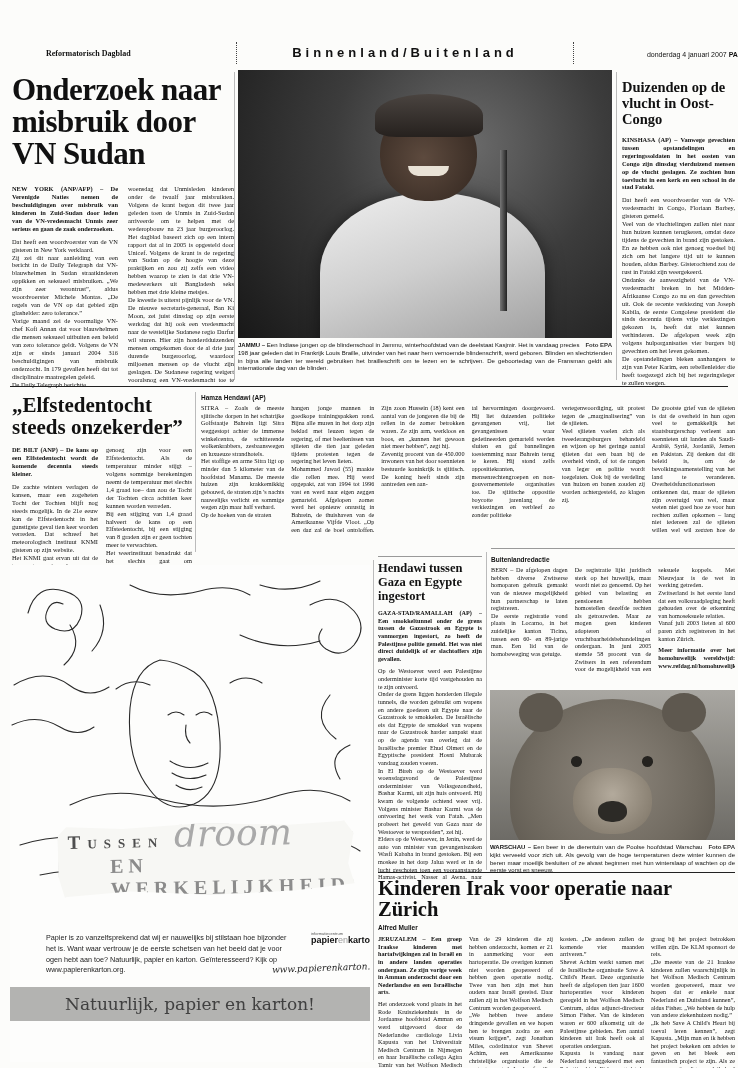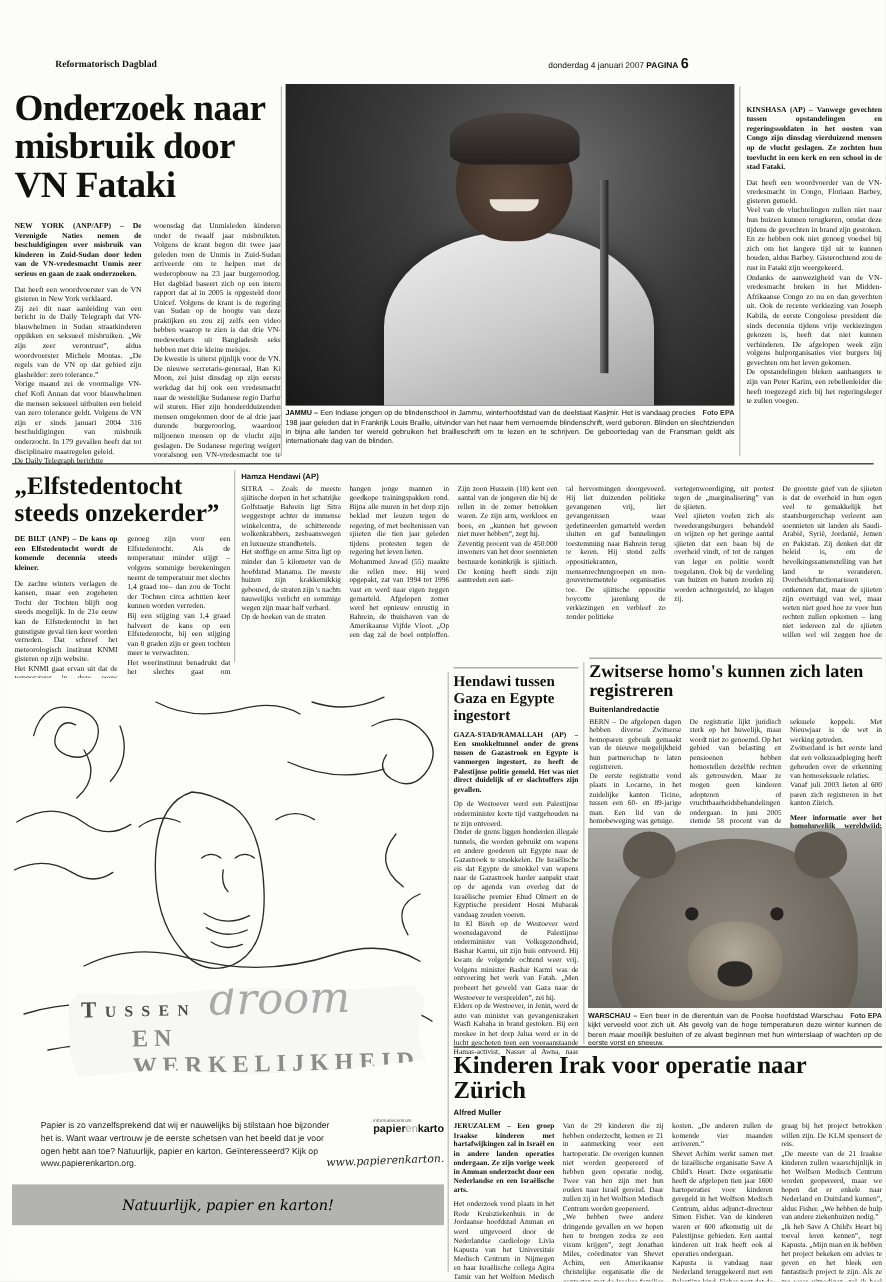--- a/index.html
+++ b/index.html
@@ -67,49 +67,50 @@
   
   .ad{left:10px;top:565px;width:360px;height:497px;background:#fdfdfc;overflow:hidden;}
   .ad-band{position:absolute;left:48px;top:258px;width:296px;height:72px;background:#f7f7f4;
            transform:rotate(-1.2deg);box-shadow:0 0 10px rgba(0,0,0,.18);
            clip-path:polygon(0 14%,3% 2%,22% 6%,50% 0,78% 5%,97% 1%,100% 18%,98% 60%,100% 88%,80% 96%,52% 100%,24% 93%,2% 99%,0 70%);
            display:flex;flex-direction:column;justify-content:center;padding:2px 10px;box-sizing:border-box;}
   .ad-line1{display:flex;align-items:baseline;gap:10px;}
   .ad-tussen{font-size:19px;letter-spacing:7px;font-weight:bold;color:#4e4e4e;font-variant:small-caps;}
   .ad-droom{font-size:36px;font-style:italic;color:#a9a9a9;font-family:"DejaVu Serif",serif;line-height:.8;}
   .ad-line2{font-size:20px;letter-spacing:5px;font-weight:bold;color:#8b8b8b;margin-left:42px;margin-top:2px;}
-  .ad-par{position:absolute;left:24px;top:368px;width:248px;font-family:"Liberation Sans",sans-serif;
+  .ad-par{position:absolute;left:36px;top:368px;width:248px;font-family:"Liberation Sans",sans-serif;
           font-size:7.2px;line-height:1.5;color:#222;}
   .ad-logo{position:absolute;left:282px;top:366px;width:76px;font-family:"Liberation Sans",sans-serif;}
   .ad-logo-row{display:flex;align-items:flex-start;gap:19px;}
   .ad-logo-top{font-size:4px;color:#555;}
   .ad-logo-main{font-size:9px;font-weight:bold;color:#111;line-height:1;}
   .ad-logo-main .en{color:#999;font-weight:normal;}
   .ad-url{position:absolute;left:262px;top:398px;width:100px;font-family:"DejaVu Serif",serif;
           font-style:italic;font-size:9px;color:#222;transform:rotate(-2deg);}
   .ad-banner{position:absolute;left:0;top:422px;width:360px;height:34px;background:#b3b3b1;
              display:flex;align-items:center;justify-content:center;}
-  .ad-banner-text{font-family:"DejaVu Serif",serif;font-style:italic;font-size:12px;color:#000000;}
+  .ad-banner-text{font-family:"DejaVu Serif",serif;font-size:17px;color:#404040;}
   svg.swirls{position:absolute;left:0;top:0;}
 </style>
 </head>
 <body>
 
 <div class="page">
 
   <div class="abs masthead">
     <div class="mh-left">Reformatorisch Dagblad</div>
+    <div class="mh-center">Binnenland/Buitenland</div>
     <div class="mh-right">
       <span>donderdag 4 januari 2007</span>
       <span class="pg">PAGINA</span>
       <span class="pgnum">6</span>
     </div>
   </div>
 
-  <div class="abs hl-xl" style="left:12px;top:74px;width:222px;">Onderzoek naar misbruik door VN Fataki</div>
+  <div class="abs hl-xl" style="left:12px;top:74px;width:222px;">Onderzoek naar misbruik door VN Sudan</div>
   <div class="abs colrow" style="left:12px;top:185px;width:222px;height:198px;gap:10px;">
     <div style="width:106px;">
       <div class="bt intro">NEW YORK (ANP/AFP) – De Verenigde Naties nemen de beschuldigingen over misbruik van kinderen in Zuid-Sudan door leden van de VN-vredesmacht Unmis zeer serieus en gaan de zaak onderzoeken.</div>
       <div class="bt" style="margin-top:5px;">Dat heeft een woordvoerster van de VN gisteren in New York verklaard.
 Zij zei dit naar aanleiding van een bericht in de Daily Telegraph dat VN-blauwhelmen in Sudan straatkinderen oppikken en seksueel misbruiken. „We zijn zeer verontrust”, aldus woordvoerster Michele Montas. „De regels van de VN op dat gebied zijn glashelder: zero tolerance.”
 Vorige maand zei de voormalige VN-chef Kofi Annan dat voor blauwhelmen die mensen seksueel uitbuiten een beleid van zero tolerance geldt. Volgens de VN zijn er sinds januari 2004 316 beschuldigingen van misbruik onderzocht. In 179 gevallen heeft dat tot disciplinaire maatregelen geleid.
 De Daily Telegraph berichtte</div>
     </div>
     <div class="bt" style="width:106px;height:198px;">woensdag dat Unmisleden kinderen onder de twaalf jaar misbruikten. Volgens de krant begon dit twee jaar geleden toen de Unmis in Zuid-Sudan arriveerde om te helpen met de wederopbouw na 23 jaar burgeroorlog. Het dagblad baseert zich op een intern rapport dat al in 2005 is opgesteld door Unicef. Volgens de krant is de regering van Sudan op de hoogte van deze praktijken en zou zij zelfs een video hebben waarop te zien is dat drie VN-medewerkers uit Bangladesh seks hebben met drie kleine meisjes.
 De kwestie is uiterst pijnlijk voor de VN. De nieuwe secretaris-generaal, Ban Ki Moon, zei juist dinsdag op zijn eerste werkdag dat hij ook een vredesmacht naar de westelijke Sudanese regio Darfur wil sturen. Hier zijn honderdduizenden mensen omgekomen door de al drie jaar durende burgeroorlog, waardoor miljoenen mensen op de vlucht zijn geslagen. De Sudanese regering weigert vooralsnog een VN-vredesmacht toe te laten in Darfur.</div>
@@ -122,20 +123,21 @@
     <div class="p1-smile"></div>
     <div class="p1-pipe"></div>
   </div>
   <div class="abs caption" style="left:238px;top:342px;width:374px;">
     <span class="cap-credit">Foto EPA</span>
     <span class="cap-tag">JAMMU – </span>
     <span>Een Indiase jongen op de blindenschool in Jammu, winterhoofdstad van de deelstaat Kasjmir. Het is vandaag precies 198 jaar geleden dat in Frankrijk Louis Braille, uitvinder van het naar hem vernoemde blindenschrift, werd geboren. Blinden en slechtzienden in bijna alle landen ter wereld gebruiken het brailleschrift om te lezen en te schrijven. De geboortedag van de Fransman geldt als internationale dag van de blinden.</span>
   </div>
 
   <div class="abs" style="left:622px;top:80px;width:113px;">
+    <div class="hl-s">Duizenden op de vlucht in Oost-Congo</div>
     <div class="bt intro" style="margin-top:8px;">KINSHASA (AP) – Vanwege gevechten tussen opstandelingen en regeringssoldaten in het oosten van Congo zijn dinsdag vierduizend mensen op de vlucht geslagen. Ze zochten hun toevlucht in een kerk en een school in de stad Fataki.</div>
     <div class="bt" style="margin-top:5px;height:215px;">Dat heeft een woordvoerder van de VN-vredesmacht in Congo, Floriaan Barbey, gisteren gemeld.
 Veel van de vluchtelingen zullen niet naar hun huizen kunnen terugkeren, omdat deze tijdens de gevechten in brand zijn gestoken. En ze hebben ook niet genoeg voedsel bij zich om het langere tijd uit te kunnen houden, aldus Barbey. Gisterochtend zou de rust in Fataki zijn weergekeerd.
 Ondanks de aanwezigheid van de VN-vredesmacht breken in het Midden-Afrikaanse Congo zo nu en dan gevechten uit. Ook de recente verkiezing van Joseph Kabila, de eerste Congolese president die sinds decennia tijdens vrije verkiezingen gekozen is, heeft dat niet kunnen verhinderen. De afgelopen week zijn volgens hulporganisaties vier burgers bij gevechten om het leven gekomen.
 De opstandelingen bleken aanhangers te zijn van Peter Karim, een rebellenleider die heeft toegezegd zich bij het regeringsleger te zullen voegen.</div>
   </div>
 
   <div class="abs vr" style="left:234px;top:72px;height:308px;"></div>
   <div class="abs vr" style="left:616px;top:72px;height:308px;"></div>
   <div class="abs hr" style="left:10px;top:386px;width:718px;"></div>
@@ -230,21 +232,20 @@
     <div class="bt2 intro" style="margin-top:6px;">GAZA-STAD/RAMALLAH (AP) – Een smokkeltunnel onder de grens tussen de Gazastrook en Egypte is vanmorgen ingestort, zo heeft de Palestijnse politie gemeld. Het was niet direct duidelijk of er slachtoffers zijn gevallen.</div>
     <div class="bt2" style="margin-top:5px;height:212px;">Op de Westoever werd een Palestijnse onderminister korte tijd vastgehouden na te zijn ontvoerd.
 Onder de grens liggen honderden illegale tunnels, die worden gebruikt om wapens en andere goederen uit Egypte naar de Gazastrook te smokkelen. De Israëlische eis dat Egypte de smokkel van wapens naar de Gazastrook harder aanpakt staat op de agenda van overleg dat de Israëlische premier Ehud Olmert en de Egyptische president Hosni Mubarak vandaag zouden voeren.
 In El Bireh op de Westoever werd woensdagavond de Palestijnse onderminister van Volksgezondheid, Bashar Karmi, uit zijn huis ontvoerd. Hij kwam de volgende ochtend weer vrij. Volgens minister Bashar Karmi was de ontvoering het werk van Fatah. „Men probeert het geweld van Gaza naar de Westoever te verspreiden”, zei hij.
 Elders op de Westoever, in Jenin, werd de auto van minister van gevangeniszaken Wasfi Kabaha in brand gestoken. Bij een moskee in het dorp Jalua werd er in de lucht geschoten toen een vooraanstaande Hamas-activist, Nasser al Awna, naar buiten kwam.</div>
   </div>
   <div class="abs vr" style="left:486px;top:552px;height:318px;"></div>
 
   <div class="abs hrl" style="left:491px;top:548px;width:244px;"></div>
   <div class="abs" style="left:491px;top:553px;width:244px;">
-    <div class="hl-zw">Zwitserse homo's kunnen zich laten registreren</div>
     <div class="byline" style="margin-top:3px;">Buitenlandredactie</div>
     <div class="colrow" style="gap:7px;margin-top:3px;">
       <div class="bt2" style="flex:1;height:106px;">BERN – De afgelopen dagen hebben diverse Zwitserse homoparen gebruik gemaakt van de nieuwe mogelijkheid hun partnerschap te laten registreren.
 De eerste registratie vond plaats in Locarno, in het zuidelijke kanton Ticino, tussen een 60- en 89-jarige man. Een lid van de homobeweging was getuige.</div>
       <div class="bt2" style="flex:1;height:106px;">De registratie lijkt juridisch sterk op het huwelijk, maar wordt niet zo genoemd. Op het gebied van belasting en pensioenen hebben homostellen dezelfde rechten als getrouwden. Maar ze mogen geen kinderen adopteren of vruchtbaarheidsbehandelingen ondergaan. In juni 2005 stemde 58 procent van de Zwitsers in een referendum voor de mogelijkheid van een geregistreerd partnerschap voor homo-</div>
       <div style="flex:1;height:106px;overflow:hidden;">
         <div class="bt2">seksuele koppels. Met Nieuwjaar is de wet in werking getreden.
 Zwitserland is het eerste land dat een volksraadpleging heeft gehouden over de erkenning van homoseksuele relaties.
 Vanaf juli 2003 lieten al 600 paren zich registreren in het kanton Zürich.</div>
         <div class="bt2 note-bold">Meer informatie over het homohuwelijk wereldwijd: www.refdag.nl/homohuwelijk.</div>

